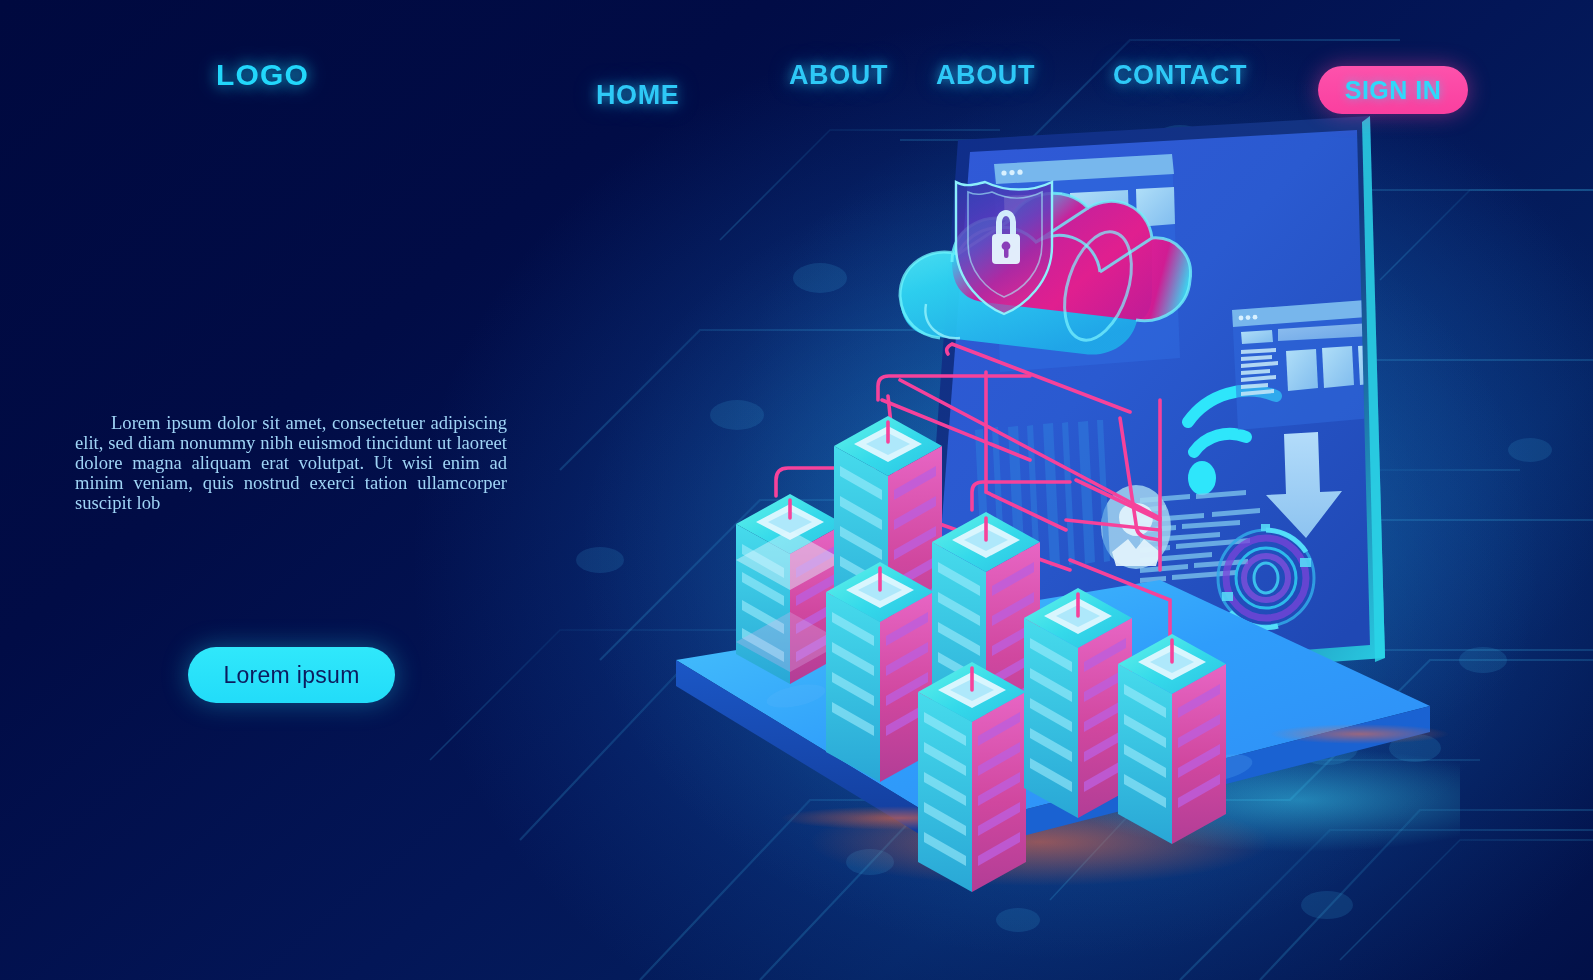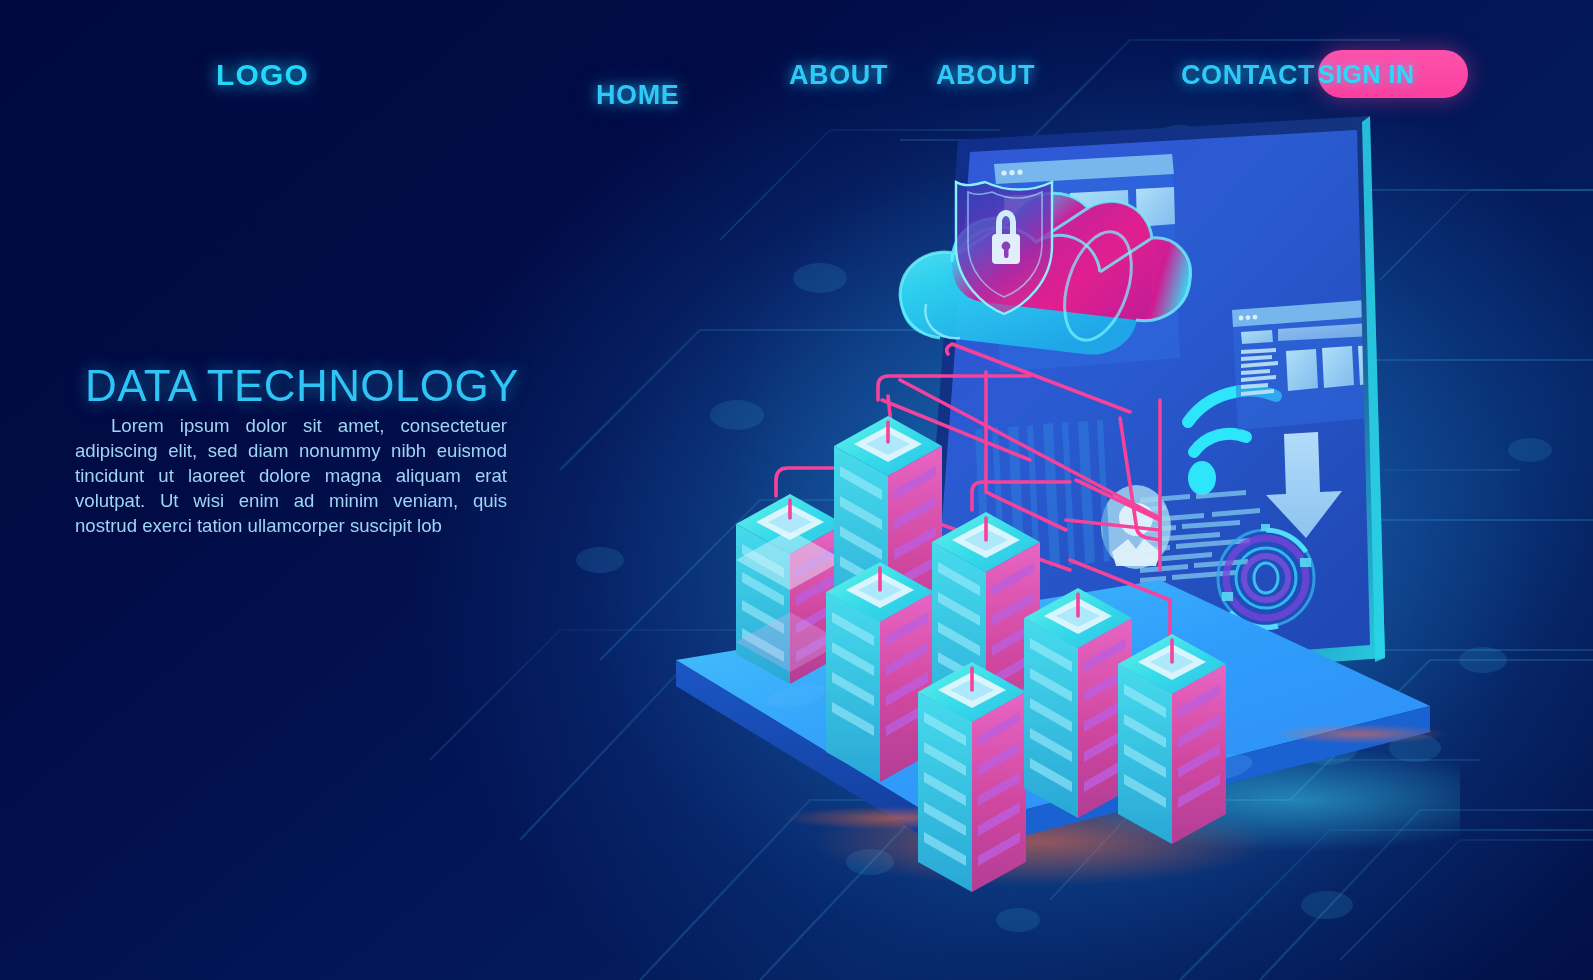--- a/index.html
+++ b/index.html
@@ -37,49 +37,49 @@
   .nav-link {
     position:absolute; top:60px;
     font-size:27px; font-weight:bold; letter-spacing:0.6px;
     color:#2ec9f7;
     text-shadow:0 0 12px rgba(46,201,247,0.7), 0 0 24px rgba(46,201,247,0.35);
     cursor:pointer;
   }
   #nav-home    { left:596px;margin-top:20px; }
   #nav-blog    { left:789px; }
   #nav-about   { left:936px; }
-  #nav-contact { left:1181px; }
+  #nav-contact { left:1113px; }
 
   #signin-btn {
-    position:absolute; left:1318px; top:50px;
+    position:absolute; left:1318px; top:66px;
     width:150px; height:48px; border-radius:26px;
     background:linear-gradient(180deg,#fd52ac 0%,#fa3f9f 100%);
     border:none; cursor:pointer;
-    display:flex; align-items:center; justify-content:flex-start;
+    display:flex; align-items:center; justify-content:center;
     box-shadow:0 0 22px rgba(250,63,159,0.45);
   }
   #signin-btn span {
     font-family:"Liberation Sans", sans-serif;
     font-size:25px; font-weight:bold; letter-spacing:0.5px;
     color:#2fd8fb;
     text-shadow:0 0 10px rgba(47,216,251,0.6);
   }
 
   
   #copy { position:absolute; left:0; top:0; width:560px; height:980px; z-index:30; }
   #headline {
     position:absolute; left:85px; top:361px;
     font-size:44px; font-weight:normal; letter-spacing:0.4px;
     color:#2ec4f5; white-space:nowrap;
     text-shadow:0 0 16px rgba(46,196,245,0.55);
   }
   #paragraph {
     position:absolute; left:75px; top:413px; width:432px;
-    font-size:18.6px; line-height:25px;
-    color:#9fd4f5; text-indent:36px; text-align:justify;
+    font-size:18.6px; line-height:20px;
+    color:#9fd4f5; text-indent:36px; text-align:justify;font-family:Liberation Serif, serif;
   }
   #cta-btn {
     position:absolute; left:188px; top:647px;
     width:207px; height:56px; border-radius:30px;
     background:linear-gradient(180deg,#30e8fb 0%,#22dcf9 100%);
     border:none; cursor:pointer;
     display:flex; align-items:center; justify-content:center;
     box-shadow:0 0 26px rgba(40,220,250,0.35);
   }
   #cta-btn span {
@@ -154,22 +154,24 @@
     <div class="nav-link" id="nav-home">HOME</div>
     <div class="nav-link" id="nav-blog">ABOUT</div>
     <div class="nav-link" id="nav-about">ABOUT</div>
     <div class="nav-link" id="nav-contact">CONTACT</div>
     <button id="signin-btn">
       <span>SIGN IN</span>
     </button>
   </nav>
 
   <section id="copy">
-    <h1 id="headline">DATA TECHNOLOGY</h1>
     <p id="paragraph">Lorem ipsum dolor sit amet, consectetuer adipiscing elit, sed diam nonummy nibh euismod tincidunt ut laoreet dolore magna aliquam erat volutpat. Ut wisi enim ad minim veniam, quis nostrud exerci tation ullamcorper suscipit lob</p>
+    <button id="cta-btn">
+      <span>Lorem ipsum</span>
+    </button>
   </section>
 
   <div id="illustration">
   <svg viewBox="0 0 860 830" width="860" height="830">
     <defs>
       <linearGradient id="screenGrad" x1="0" y1="0" x2="0.85" y2="1">
         <stop offset="0%" stop-color="#3159d8"></stop>
         <stop offset="45%" stop-color="#2a5ad0"></stop>
         <stop offset="100%" stop-color="#1f48b4"></stop>
       </linearGradient>

